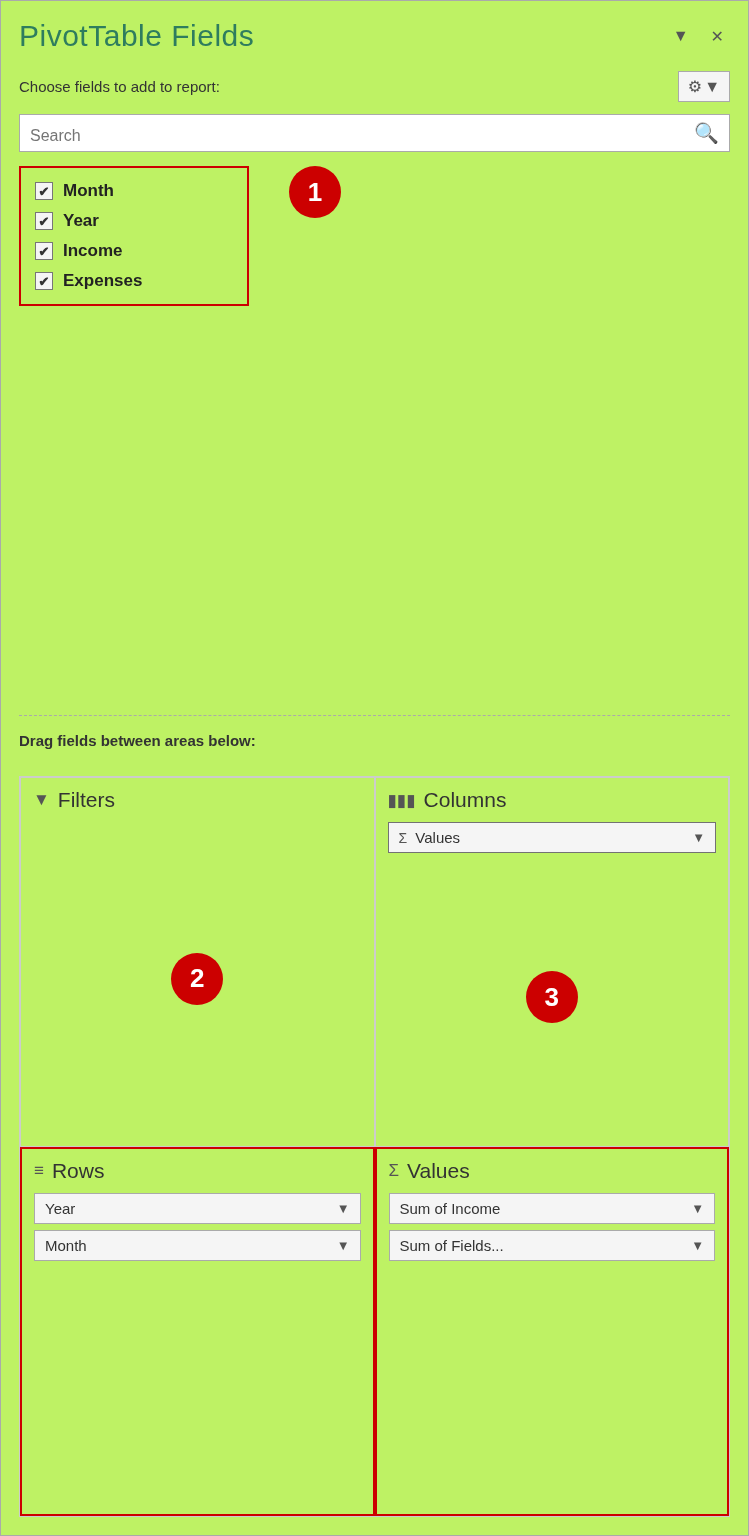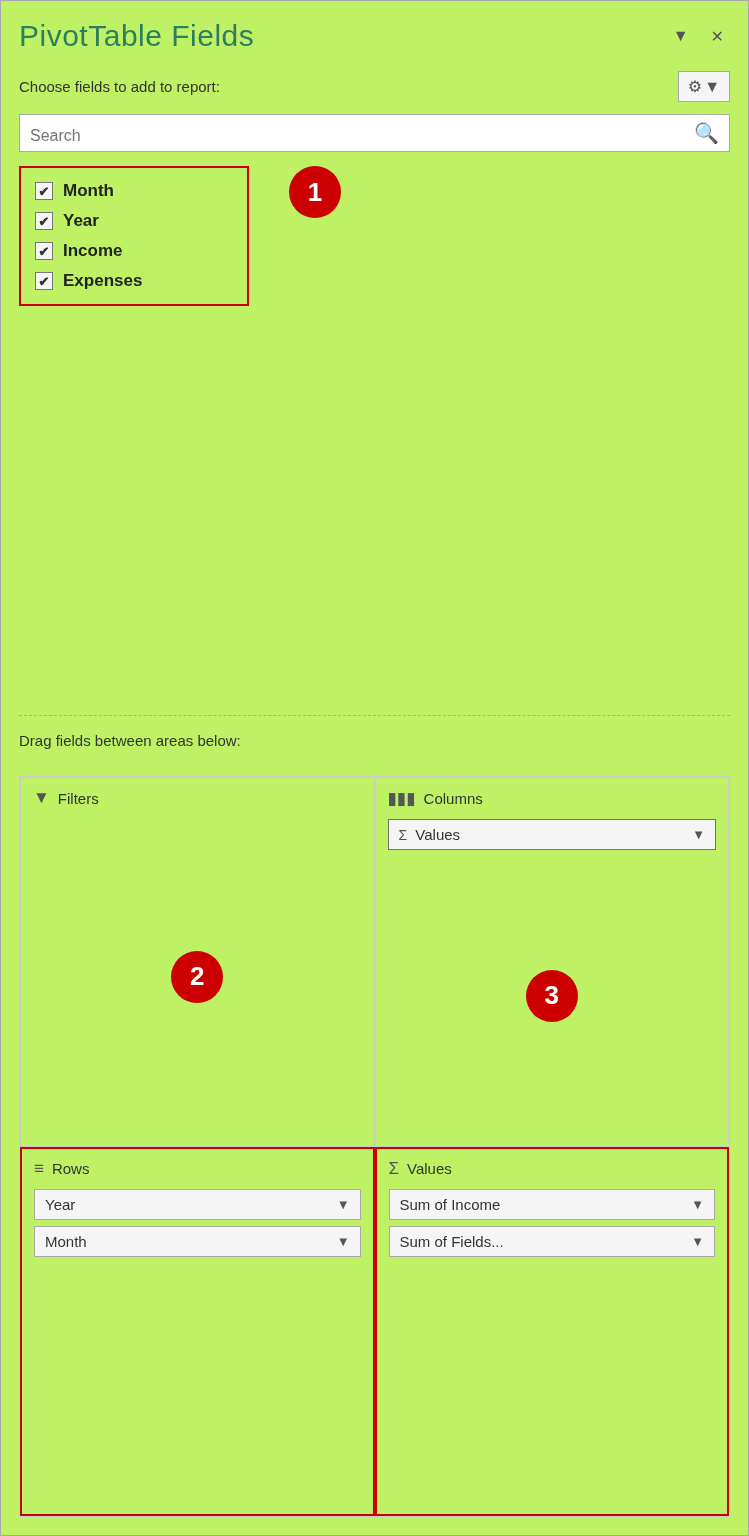--- a/index.html
+++ b/index.html
@@ -162,20 +162,21 @@
     .divider {
       border: none;
       border-top: 1px dashed #aaa;
       margin: 10px 0 16px 0;
     }
     
     .drag-fields-label {
       font-size: 15px;
       color: #333;
       margin-bottom: 27px;
+      font-weight: bold;
     }
     
     .areas-grid {
       display: grid;
       grid-template-columns: 1fr 1fr;
       grid-template-rows: auto auto;
       border: 1px solid #ccc;
       flex: 1;
     }
     .area-cell {
@@ -189,21 +190,21 @@
       display: flex;
       align-items: center;
       gap: 8px;
       margin-bottom: 10px;
     }
     .area-icon {
       font-size: 17px;
       color: #555;
     }
     .area-title {
-      font-size: 15px;
+      font-size: 21px;
       color: #333;
       font-weight: normal;
     }
     
     .values-dropdown {
       display: flex;
       align-items: center;
       justify-content: space-between;
       border: 1px solid #737373;
       background: #f5f5f5;

